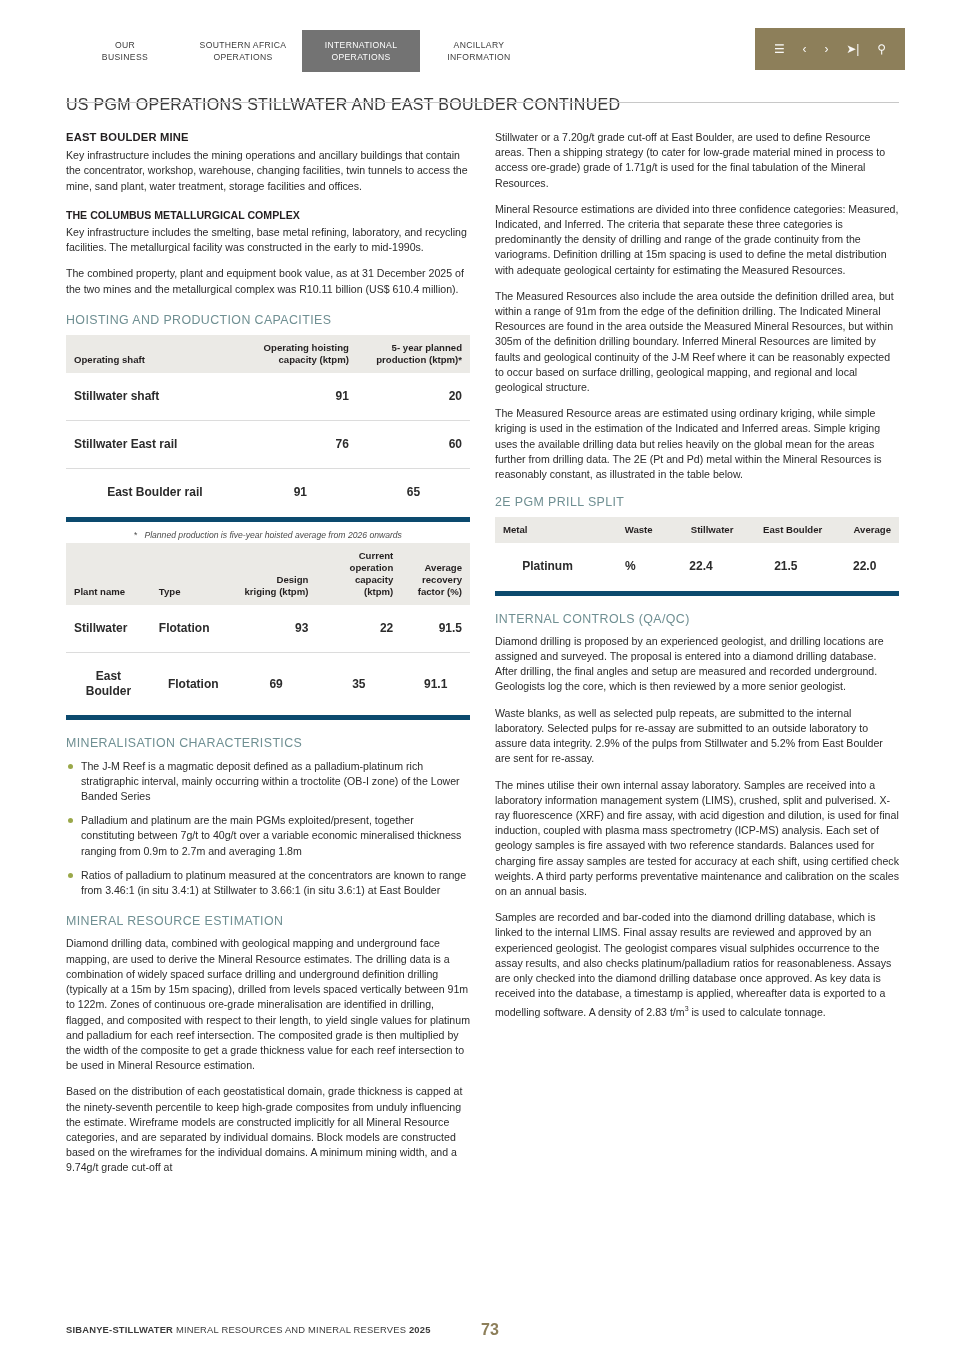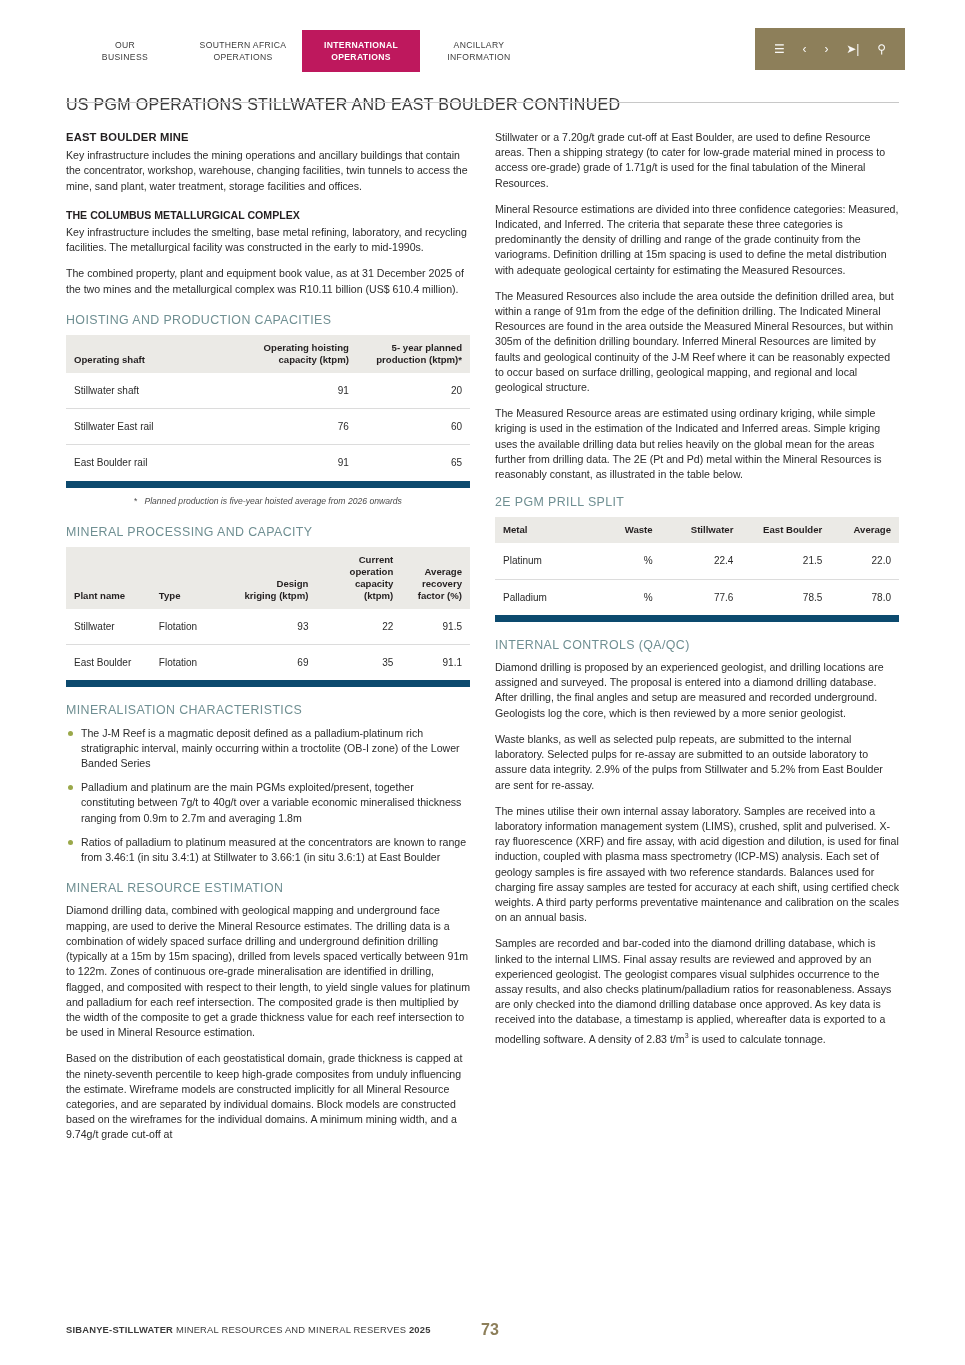--- a/index.html
+++ b/index.html
@@ -36,23 +36,23 @@
     width: 110px;
     padding: 9px 4px 9px 4px;
     text-align: center;
     font-size: 8.6px;
     line-height: 12px;
     letter-spacing: 0.35px;
     color: #3b3b3b;
     text-transform: uppercase;
   }
   .nav-tab.active {
-    background: #be185d;
+    background: #737373;
     color: #ffffff;
-    font-weight: bold;
+    font-weight: normal;
   }
   .nav-right {
     position: absolute;
     right: 60px;
     top: 4px;
     width: 150px;
     height: 42px;
     background: #8d7f5a;
     display: flex;
     align-items: center;
@@ -135,27 +135,28 @@
     font-weight: bold;
     font-size: 9.6px;
     line-height: 12px;
     padding: 7px 8px;
     vertical-align: bottom;
     text-align: left;
     color: #231f20;
   }
   thead th.num { text-align: right; }
   tbody td {
-    padding: 10px 8px;
+    padding: 16px 8px;
     border-bottom: 1px solid #dcdcdc;
-    font-size: 10px;
+    font-size: 12px;
     color: #2b2b2b;
+    font-weight: bold;
   }
   tbody td.num { text-align: right; }
-  tbody tr:last-child td { border-bottom: 7px solid #0c4a6e; }
+  tbody tr:last-child td { border-bottom: 5px solid #0c4a6e; text-align: center; }
   .table-note {
     font-size: 8.6px;
     font-style: italic;
     color: #4a4a4a;
     margin-top: 6px;
     text-align: center;
   }
   .table-note .star { font-style: normal; margin-right: 7px; }
 
   
@@ -270,21 +271,20 @@
         <td>East Boulder rail</td>
         <td class="num">91</td>
         <td class="num">65</td>
       </tr>
     </tbody>
   </table>
   <div class="table-note">
     <span class="star">*</span><span>Planned production is five-year hoisted average from 2026 onwards</span>
   </div>
 
-  <div class="teal-head">MINERAL PROCESSING AND CAPACITY</div>
   <table>
     <thead>
       <tr>
         <th style="width:21%">Plant name</th>
         <th style="width:21%">Type</th>
         <th class="num" style="width:20%">Design kriging (ktpm)</th>
         <th class="num" style="width:21%">Current operation capacity (ktpm)</th>
         <th class="num" style="width:17%">Average recovery factor (%)</th>
       </tr>
     </thead>
@@ -336,27 +336,20 @@
       </tr>
     </thead>
     <tbody>
       <tr>
         <td>Platinum</td>
         <td class="num">%</td>
         <td class="num">22.4</td>
         <td class="num">21.5</td>
         <td class="num">22.0</td>
       </tr>
-      <tr>
-        <td>Palladium</td>
-        <td class="num">%</td>
-        <td class="num">77.6</td>
-        <td class="num">78.5</td>
-        <td class="num">78.0</td>
-      </tr>
     </tbody>
   </table>
 
   <div class="teal-head">INTERNAL CONTROLS (QA/QC)</div>
   <p>Diamond drilling is proposed by an experienced geologist, and drilling locations are assigned and surveyed. The proposal is entered into a diamond drilling database. After drilling, the final angles and setup are measured and recorded underground. Geologists log the core, which is then reviewed by a more senior geologist.</p>
   <p>Waste blanks, as well as selected pulp repeats, are submitted to the internal laboratory. Selected pulps for re-assay are submitted to an outside laboratory to assure data integrity. 2.9% of the pulps from Stillwater and 5.2% from East Boulder are sent for re-assay.</p>
   <p>The mines utilise their own internal assay laboratory. Samples are received into a laboratory information management system (LIMS), crushed, split and pulverised. X-ray fluorescence (XRF) and fire assay, with acid digestion and dilution, is used for final induction, coupled with plasma mass spectrometry (ICP-MS) analysis. Each set of geology samples is fire assayed with two reference standards. Balances used for charging fire assay samples are tested for accuracy at each shift, using certified check weights. A third party performs preventative maintenance and calibration on the scales on an annual basis.</p>
   <p><span>Samples are recorded and bar-coded into the diamond drilling database, which is linked to the internal LIMS. Final assay results are reviewed and approved by an experienced geologist. The geologist compares visual sulphides occurrence to the assay results, and also checks platinum/palladium ratios for reasonableness. Assays are only checked into the diamond drilling database once approved. As key data is received into the database, a timestamp is applied, whereafter data is exported to a modelling software. A density of 2.83 t/m</span><sup>3</sup><span> is used to calculate tonnage.</span></p>
 </div>
 

